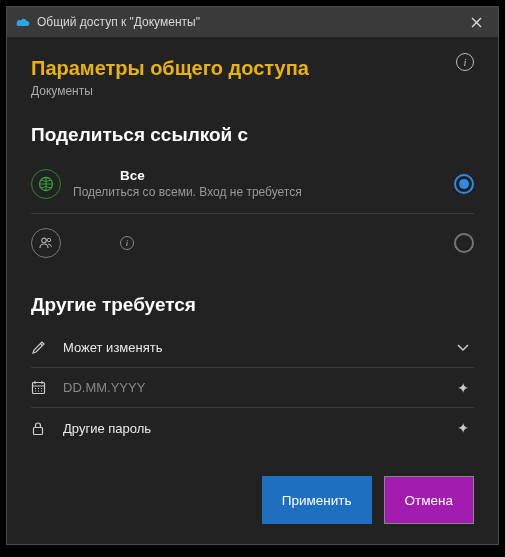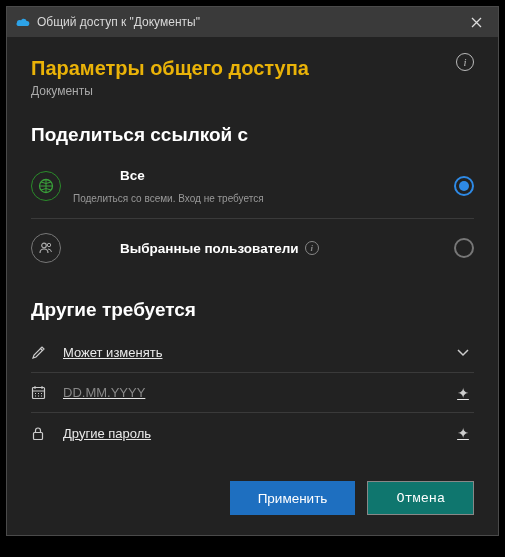--- a/index.html
+++ b/index.html
@@ -68,59 +68,58 @@
   }
   .option .opt-icon {
     width:30px; height:30px; border-radius:50%;
     display:flex; align-items:center; justify-content:center;
     margin-right: 12px; flex-shrink:0;
   }
   .opt-icon.globe { border:1.5px solid #2a8b2a; }
   .opt-icon.users { border:1.5px solid #777; }
   .option .opt-text { flex:1; }
   .opt-title { font-size: 13.5px; font-weight:600; color:#fff; display:flex; align-items:center; gap:6px;padding-left:47px;}
-  .opt-desc { font-size: 10px; color:#999; margin-top:10px; }
+  .opt-desc { font-size: 12px; color:#999; margin-top:2px; }
   .radio {
     width:20px; height:20px; border-radius:50%;
     border:2px solid #777; position:relative; flex-shrink:0;
   }
   .radio.selected { border-color:#2e8ae6; }
   .radio.selected::after {
     content:""; position:absolute; top:3px; left:3px; right:3px; bottom:3px;
     background:#2e8ae6; border-radius:50%;
   }
   .divider {
     height:1px; background:#3a3a3a; margin: 4px 0;
   }
   .param-row {
     display:flex; align-items:center; height:40px;
     border-bottom:1px solid #3a3a3a;
     cursor:pointer;
-    text-decoration:underline;
   }
   .param-row:last-of-type { border-bottom:none; }
   .param-row .p-icon {
     width:22px; display:flex; align-items:center; justify-content:flex-start;
     color:#ccc; margin-right:10px; flex-shrink:0;
   }
   .param-row .p-label { flex:1; font-size:13px; color:#eaeaea; }
   .param-row .p-label.placeholder { color:#888; }
   .param-row .p-trail { width:22px; display:flex; align-items:center; justify-content:center; color:#ccc;}
   .sparkle { color:#e0a030; font-size:14px; }
   .footer {
     display:flex; justify-content:flex-end; gap:12px;
     margin-top: 28px;
   }
   .btn {
-    height:34px; padding: 0 28px; font-size:13.5px;
+    height:48px; padding: 0 20px; font-size:13.5px;
     display:flex; align-items:center; justify-content:center;
     cursor:pointer; border:none;
   }
   .btn-primary { background:#1e6fc0; color:#fff; }
-  .btn-secondary { background:#0f766e; color:#fff; border:1px solid #888;font-family:Liberation Mono, monospace; }
+  .btn-secondary { background:#a21caf; color:#fff; border:1px solid #888; }
   .small-info {
     width:14px;height:14px;border:1px solid #888;border-radius:50%;
     display:inline-flex;align-items:center;justify-content:center;
     font-size:9px;color:#888;font-style:italic;font-family:Georgia,serif;
   }
   svg { display:block; }
 </style>
 </head>
 <body>
 
@@ -170,21 +169,20 @@
       <div class="opt-icon users">
         <svg width="16" height="16" viewBox="0 0 16 16">
           <circle cx="6" cy="5.5" r="2.3" fill="none" stroke="#aaa" stroke-width="1.2"></circle>
           <path d="M2 13 q0 -4 4 -4 q4 0 4 4" fill="none" stroke="#aaa" stroke-width="1.2"></path>
           <circle cx="11" cy="5" r="1.7" fill="none" stroke="#aaa" stroke-width="1"></circle>
           <path d="M10 9 q3 0 3.5 3" fill="none" stroke="#aaa" stroke-width="1"></path>
         </svg>
       </div>
       <div class="opt-text">
         <div class="opt-title">
-          <span>Выбранные пользователи</span>
           <span class="small-info">i</span>
         </div>
       </div>
       <div class="radio"></div>
     </div>
 
     <div class="section-label">Другие требуется</div>
 
     <div class="param-row">
       <span class="p-icon">

